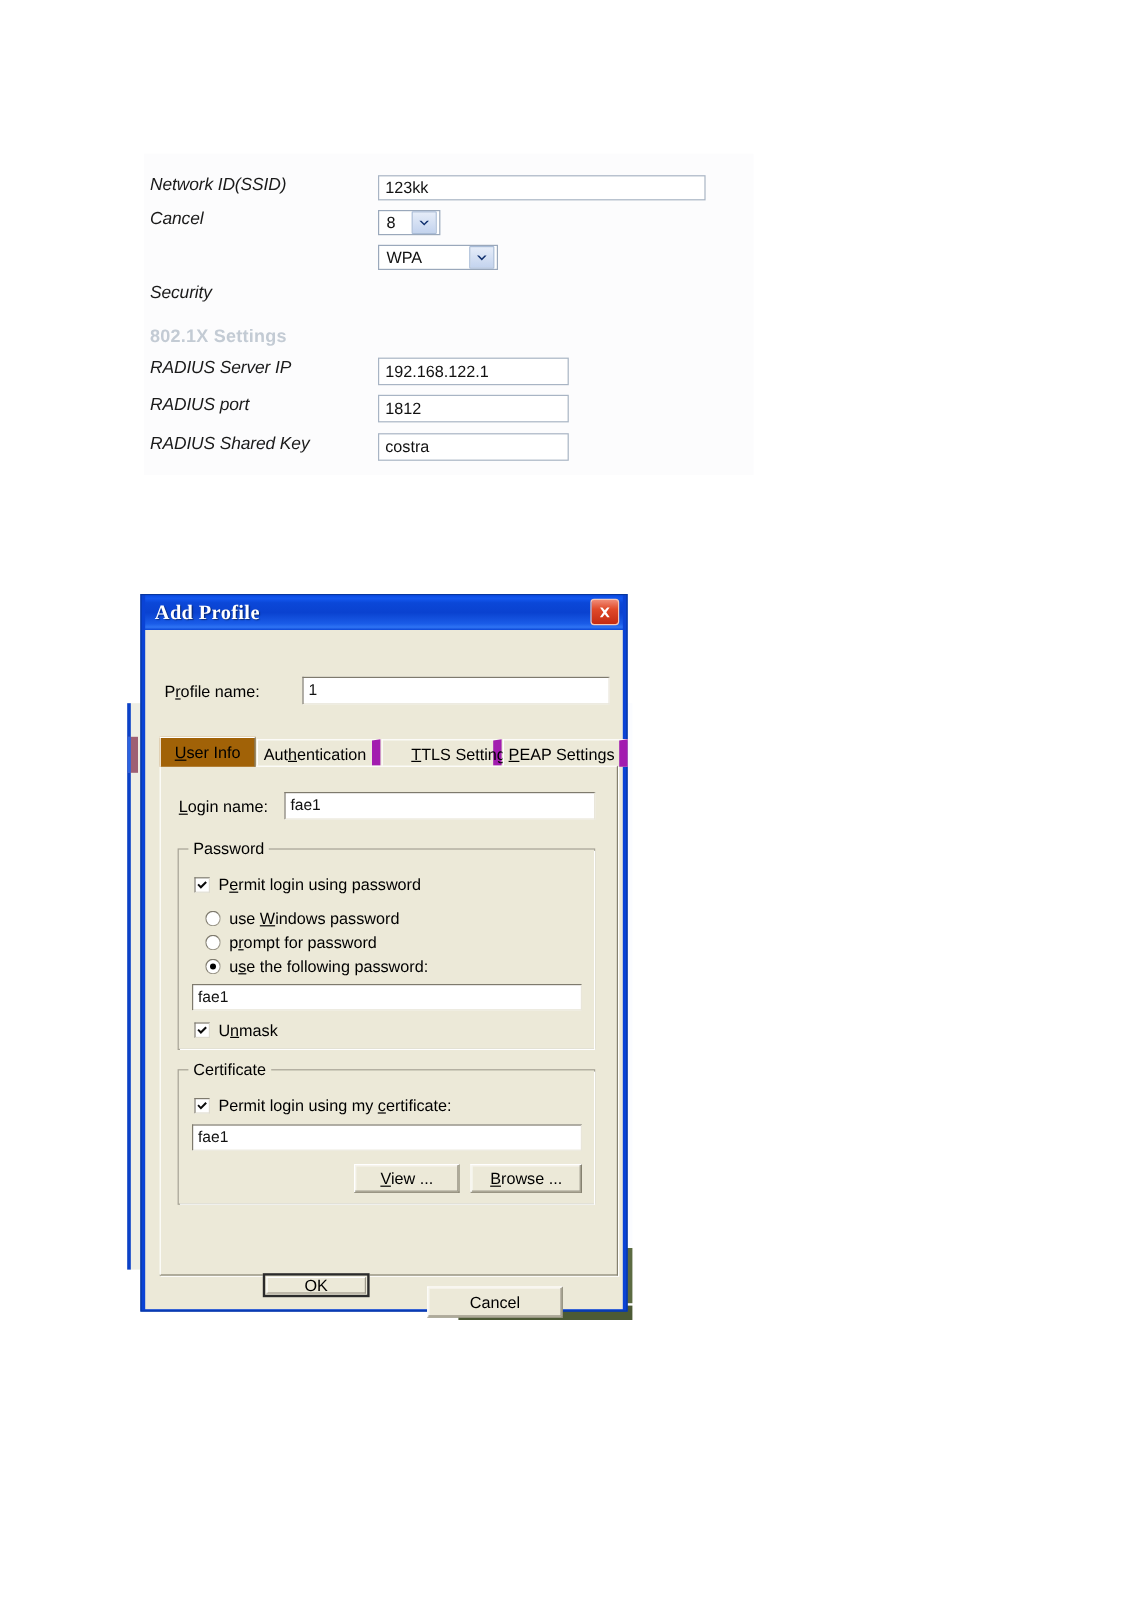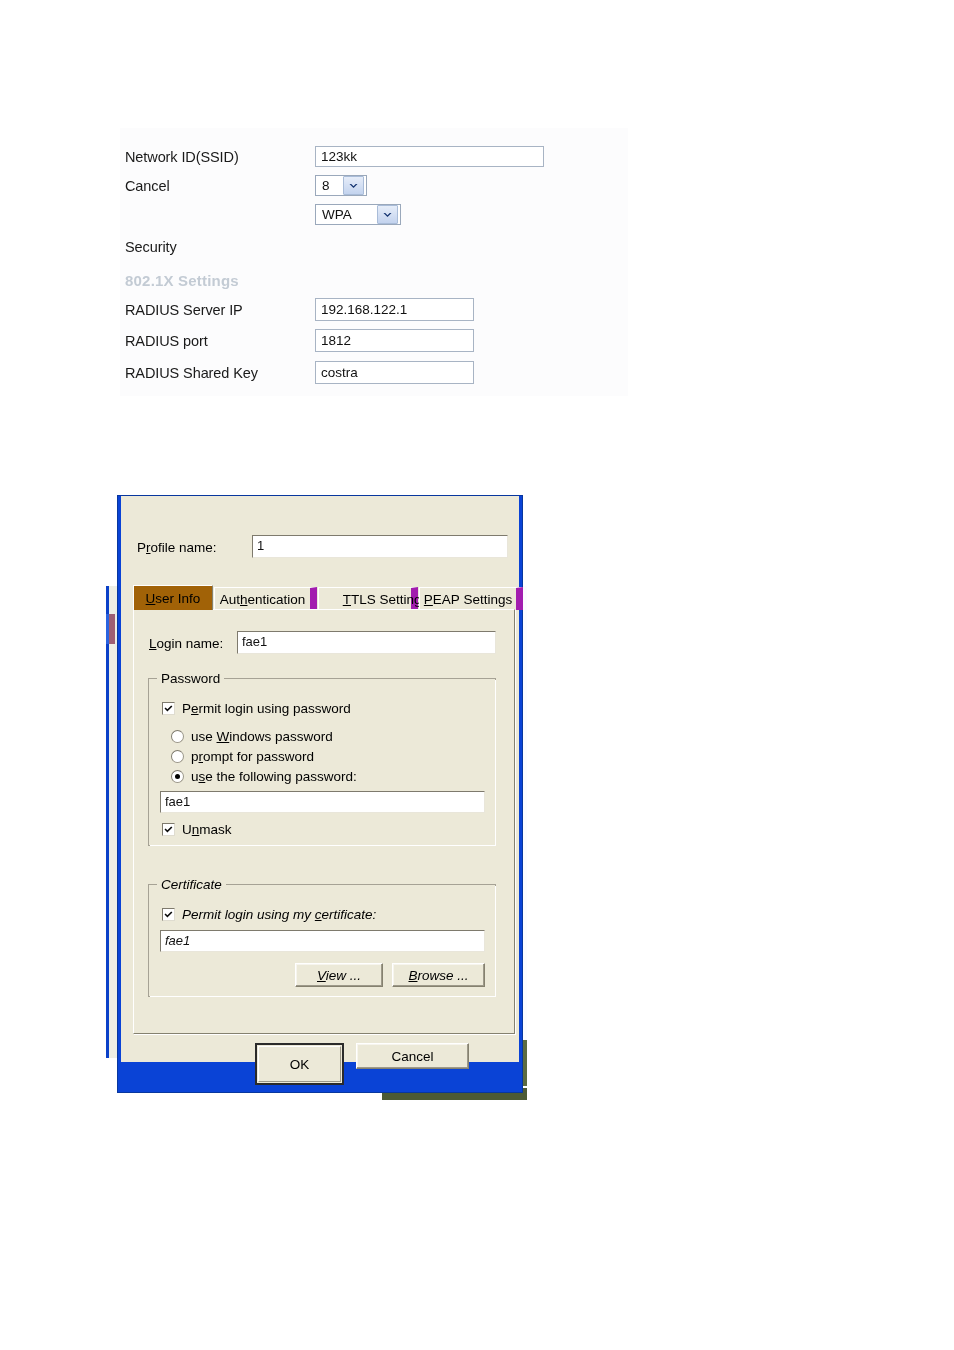--- a/index.html
+++ b/index.html
@@ -21,21 +21,22 @@
     left: 120px;
     top: 128px;
     width: 508px;
     height: 268px;
     background: #fcfcfd;
   }
   .form-row {
     position: absolute;
     height: 22px;
     display: flex;
-    align-items: center;
+    align-items: flex-start;
+    font-style: italic;
   }
   .form-label {
     font-size: 14.5px;
     color: #1a1a1a;
     letter-spacing: -0.1px;
     white-space: nowrap;
   }
   .txt {
     box-sizing: border-box;
     border: 1px solid #a8b4c4;
@@ -370,38 +371,38 @@
   }
 </style>
 </head>
 <body>
 
 <div class="webform">
 
   <div class="form-row" style="left:5px; top:18px;">
     <span class="form-label">Network ID(SSID)</span>
   </div>
-  <input class="txt" style="position: absolute; left: 195px; top: 18px; width: 229px;" value="123kk">
+  <input class="txt" style="position: absolute; left: 195px; top: 18px; width: 273px;" value="123kk">
 
   <div class="form-row" style="left:5px; top:47px;">
     <span class="form-label">Cancel</span>
   </div>
   <div class="sel" style="position:absolute; left:195px; top:47px; width:52px;">
     <span class="sel-val">8</span>
     <span class="sel-arrow">
       <svg width="9" height="6" viewBox="0 0 9 6">
           <path d="M0.5 1 L4.5 5 L8.5 1 L6.8 1 L4.5 3.3 L2.2 1 Z" fill="#10306e"></path>
         </svg>
     </span>
   </div>
 
   <div class="form-row" style="left:5px; top:76px;margin-top:32px;">
     <span class="form-label">Security</span>
   </div>
-  <div class="sel" style="position:absolute; left:195px; top:76px; width:86px;">
+  <div class="sel" style="position:absolute; left:195px; top:76px; width:100px;">
     <span class="sel-val">WPA</span>
     <span class="sel-arrow">
       <svg width="9" height="6" viewBox="0 0 9 6">
           <path d="M0.5 1 L4.5 5 L8.5 1 L6.8 1 L4.5 3.3 L2.2 1 Z" fill="#10306e"></path>
         </svg>
     </span>
   </div>
 
   <div class="section-head" style="left:5px; top:144px;">802.1X Settings</div>
 
@@ -422,20 +423,28 @@
 </div>
 
 <div class="bg-frag-left"></div>
 <div class="bg-frag-left-accent"></div>
 <div class="bg-frag-right"></div>
 <div class="bg-frag-right-b"></div>
 <div class="bg-frag-bottom"></div>
 
 <div class="dialog">
 
+  <div class="titlebar">
+    <span class="title-text">Add Profile</span>
+    <span class="close-btn">
+      <svg width="14" height="13" viewBox="0 0 14 13">
+        <path d="M3 2.2 L5 2.2 L7 4.6 L9 2.2 L11 2.2 L8.2 6.3 L11.1 10.4 L9 10.4 L7 7.9 L5 10.4 L2.9 10.4 L5.8 6.3 Z" fill="#ffffff"></path>
+      </svg>
+    </span>
+  </div>
 
   <div class="dlg-body">
 
     <div class="dlg-label" style="left:16px; top:44px;">P<u>r</u>ofile name:</div>
     <div class="xp-field" style="position:absolute; left:131px; top:39px; width:256px; height:23px;">1</div>
 
     <div class="tabstrip">
       <div class="tab active" style="left:0px; width:80px;">
         <span><u>U</u>ser Info</span>
       </div>
@@ -489,21 +498,21 @@
         <div class="opt-row" style="left:13px; top:143px;">
           <span class="cb">
             <svg width="9" height="8" viewBox="0 0 9 8">
                 <path d="M0.5 3.5 L1.6 2.4 L3.4 4.2 L7.2 0.4 L8.4 1.6 L3.4 6.6 Z" fill="#0b0b0b"></path>
               </svg>
           </span>
           <span>U<u>n</u>mask</span>
         </div>
       </div>
 
-      <div class="groupbox" style="left:14px; top:274px; width:348px; height:113px;font-style:italic;">
+      <div class="groupbox" style="left:14px; top:252px; width:348px; height:113px;">
         <div class="gb-title">Certificate</div>
 
         <div class="opt-row" style="left:13px; top:22px;">
           <span class="cb">
             <svg width="9" height="8" viewBox="0 0 9 8">
                 <path d="M0.5 3.5 L1.6 2.4 L3.4 4.2 L7.2 0.4 L8.4 1.6 L3.4 6.6 Z" fill="#0b0b0b"></path>
               </svg>
           </span>
           <span>Permit login using my <u>c</u>ertificate:</span>
         </div>
@@ -513,21 +522,21 @@
         <div class="btn" style="left:146px; top:78px; width:88px; height:24px;">
           <span><u>V</u>iew ...</span>
         </div>
         <div class="btn" style="left:243px; top:78px; width:93px; height:24px;">
           <span><u>B</u>rowse ...</span>
         </div>
       </div>
 
     </div>
 
-    <div class="btn default" style="left:98px; top:547px; width:89px; height:42px;margin-left:36px;">
+    <div class="btn default" style="left:98px; top:536px; width:89px; height:20px;">
       <span class="inner"></span>
       <span>OK</span>
     </div>
     <div class="btn" style="left:235px; top:547px; width:113px; height:26px;">
       <span>Cancel</span>
     </div>
 
   </div>
 </div>
 

